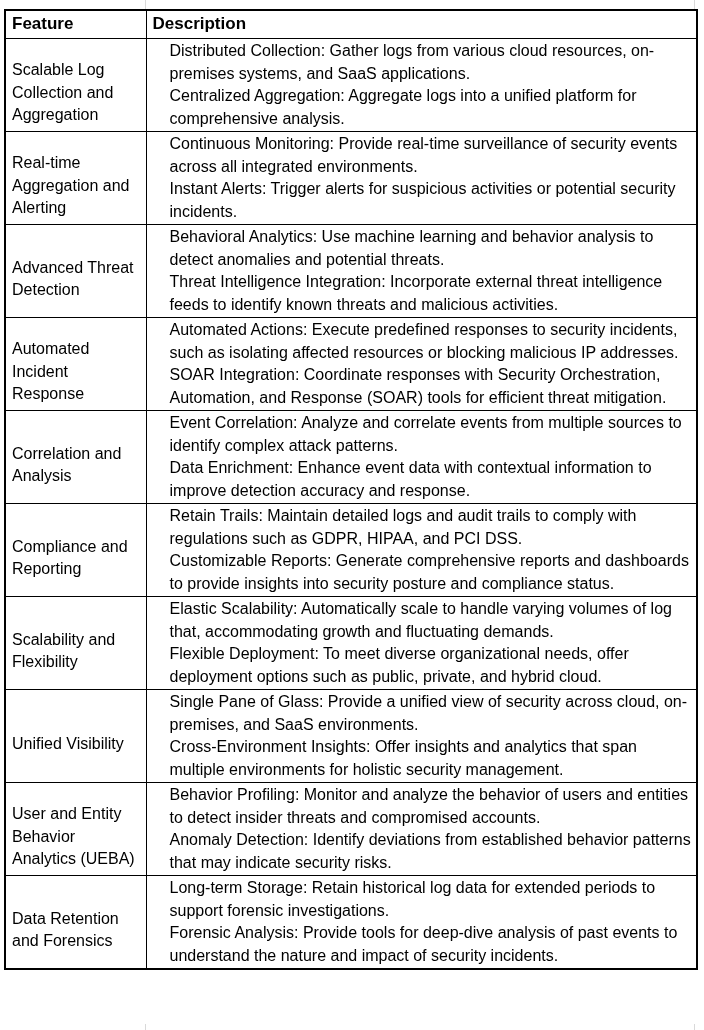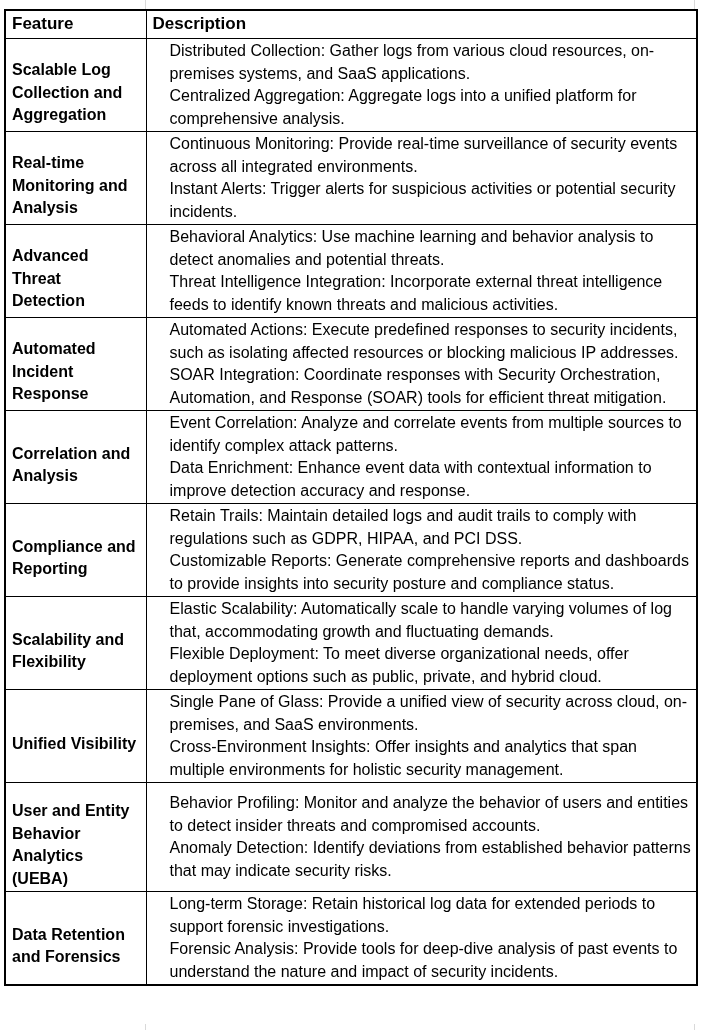--- a/index.html
+++ b/index.html
@@ -52,21 +52,20 @@
   th.col-description { }
 
   td {
     font-size: 16px;
     line-height: 22.5px;
     vertical-align: middle;
     padding: 0;
   }
   td.feature-cell {
     padding: 17px 8px 1px 6px;
-    font-weight: bold;
   }
   td.description-cell {
     padding: 1px 4px 1px 23px;
   }
   .description-line {
     
   }
 </style>
 </head>
 <body>
@@ -89,21 +88,21 @@
   </thead>
   <tbody>
       <tr>
         <td class="feature-cell">Scalable Log Collection and Aggregation</td>
         <td class="description-cell">
           <div class="description-line">Distributed Collection: Gather logs from various cloud resources, on-premises systems, and SaaS applications.</div>
           <div class="description-line">Centralized Aggregation: Aggregate logs into a unified platform for comprehensive analysis.</div>
         </td>
       </tr>
       <tr>
-        <td class="feature-cell">Real-time Monitoring and Analysis</td>
+        <td class="feature-cell">Real-time Aggregation and Alerting</td>
         <td class="description-cell">
           <div class="description-line">Continuous Monitoring: Provide real-time surveillance of security events across all integrated environments.</div>
           <div class="description-line">Instant Alerts: Trigger alerts for suspicious activities or potential security incidents.</div>
         </td>
       </tr>
       <tr>
         <td class="feature-cell">Advanced Threat Detection</td>
         <td class="description-cell">
           <div class="description-line">Behavioral Analytics: Use machine learning and behavior analysis to detect anomalies and potential threats.</div>
           <div class="description-line">Threat Intelligence Integration: Incorporate external threat intelligence feeds to identify known threats and malicious activities.</div>

